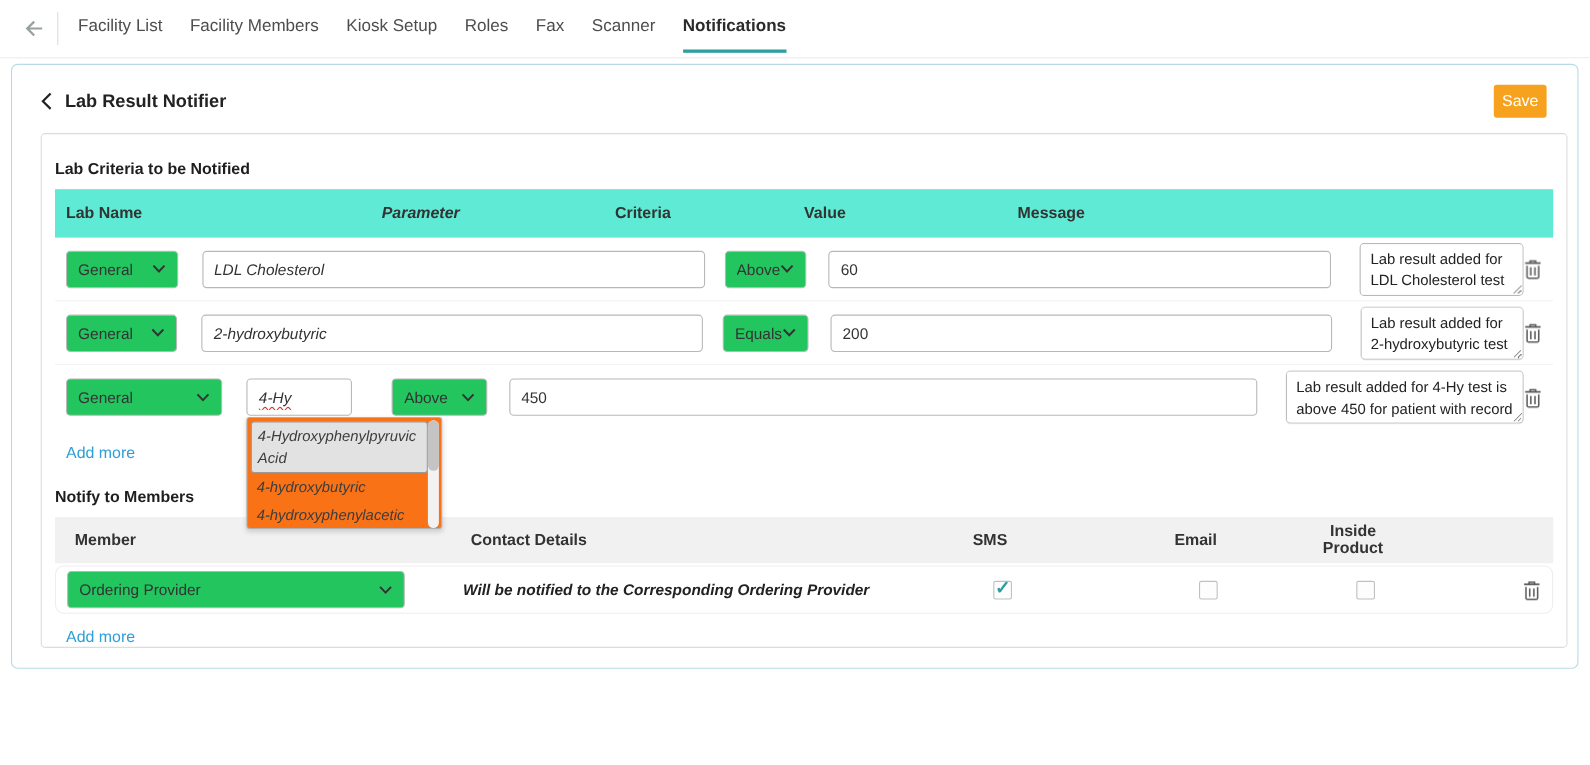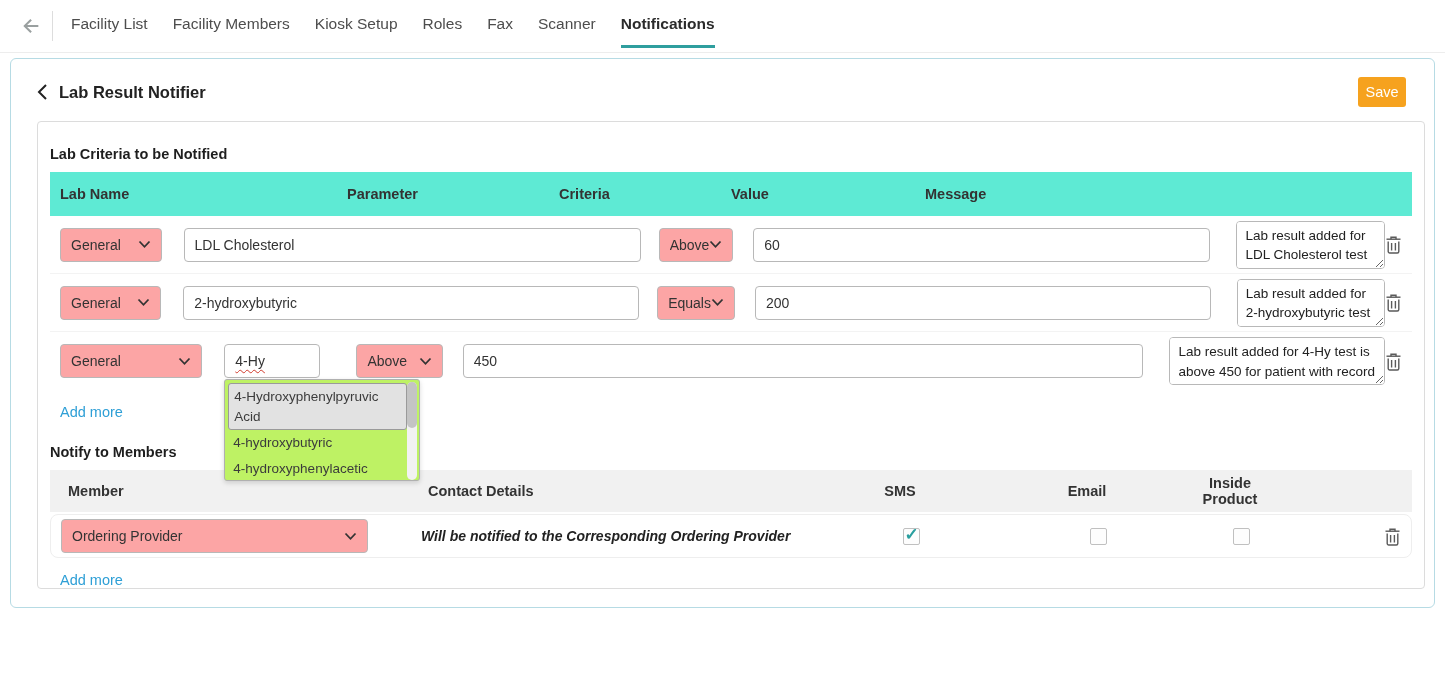--- a/index.html
+++ b/index.html
@@ -27,48 +27,48 @@
   .panel { margin:14px 26px 0 26px; width:1388px; height:468px; border:1px solid #dcdcdc; border-radius:4px; padding:12px 12px 0 12px; }
   .section-heading { font-size:14.5px; font-weight:bold; color:#1e1e1e; margin:12px 0 10px 0; }
 
   
   .thead { display:flex; align-items:center; height:44px; background:#5eead4; }
   .thead .th { font-size:14.5px; font-weight:bold; color:#333; padding-left:10px; }
   .trow { display:flex; align-items:center; min-height:58px; padding-left:10px; border-bottom:1px solid #f3f3f3; }
   .trow:last-of-type { border-bottom:none; }
 
   .col-lab  { width:265px; margin-right:22px; }
-  .col-par  { width:194px; margin-right:18px; }
+  .col-par  { width:194px; margin-right:18px;font-style:italic; }
   .col-cri  { width:152px; margin-right:20px; }
   .col-val  { width:168px; margin-right:26px; }
   .col-msg  { width:417px; }
   .thead .col-lab { width:287px; margin-right:0; }
   .thead .col-par { width:212px; margin-right:0; }
   .thead .col-cri { width:172px; margin-right:0; }
   .thead .col-val { width:194px; margin-right:0; }
 
-  .select-box { height:34px; border:1px solid #b8b8b8; border-radius:4px; background:#fca5a5;
+  .select-box { height:34px; border:1px solid #b8b8b8; border-radius:4px; background:#22c55e;
     display:flex; align-items:center; padding:0 10px; font-size:14px; color:#333; cursor:pointer; }
   .select-box .sel-label { flex:1 1 auto; overflow:hidden; white-space:nowrap; }
   .select-box .chev { flex:0 0 auto; display:flex; align-items:center; }
 
   .text-field { height:34px; width:100%; border:1px solid #b8b8b8; border-radius:4px; padding:0 10px;
     font-size:14px; color:#333; font-family:"Liberation Sans",sans-serif; background:#fff; display:flex; align-items:center; }
   .misspelled { text-decoration:underline wavy #d03a2c; text-decoration-thickness:1px; text-underline-offset:3px;text-align:center; }
 
   .msg-area { width:417px; height:48px; border:1px solid #b8b8b8; border-radius:4px; padding:4px 8px;
     font-size:13.5px; line-height:1.45; color:#222; font-family:"Liberation Sans",sans-serif; resize:both; }
 
   .trash-btn { margin-left:auto; margin-right:10px; background:none; border:none; cursor:pointer; display:flex; align-items:center; }
 
   .add-more { display:inline-block; color:#2e9fd6; font-size:14.5px; margin:14px 0 10px 10px; cursor:pointer; text-decoration:none; }
 
   
   .par-wrap { position:relative; width:194px; }
-  .autocomplete { position:absolute; top:35px; left:0; width:196px; height:102px; background:#bef264;
+  .autocomplete { position:absolute; top:35px; left:0; width:178px; height:102px; background:#f97316;
     border:1px solid #b0b0b0; border-radius:3px; box-shadow:0 2px 5px rgba(0,0,0,.15); overflow:hidden; z-index:20; padding:3px 12px 0 3px; }
   .ac-item { font-size:13.5px; color:#3c3c3c; padding:3px 5px; line-height:1.45; cursor:pointer; }
   .ac-item.highlight { background:#e2e2e2; border:1px solid #9a9a9a; border-radius:3px; }
   .ac-scrollbar { position:absolute; top:2px; right:2px; width:10px; height:98px; background:#f2f2f2; border-radius:5px; }
   .ac-thumb { position:absolute; top:0; left:0; width:10px; height:46px; background:#c4c4c4; border-radius:5px; cursor:pointer; }
 
   
   .m-col-member { width:307px; margin-right:53px; }
   .m-col-contact { width:440px; }
   .m-col-check { width:100px; display:flex; justify-content:center; }

